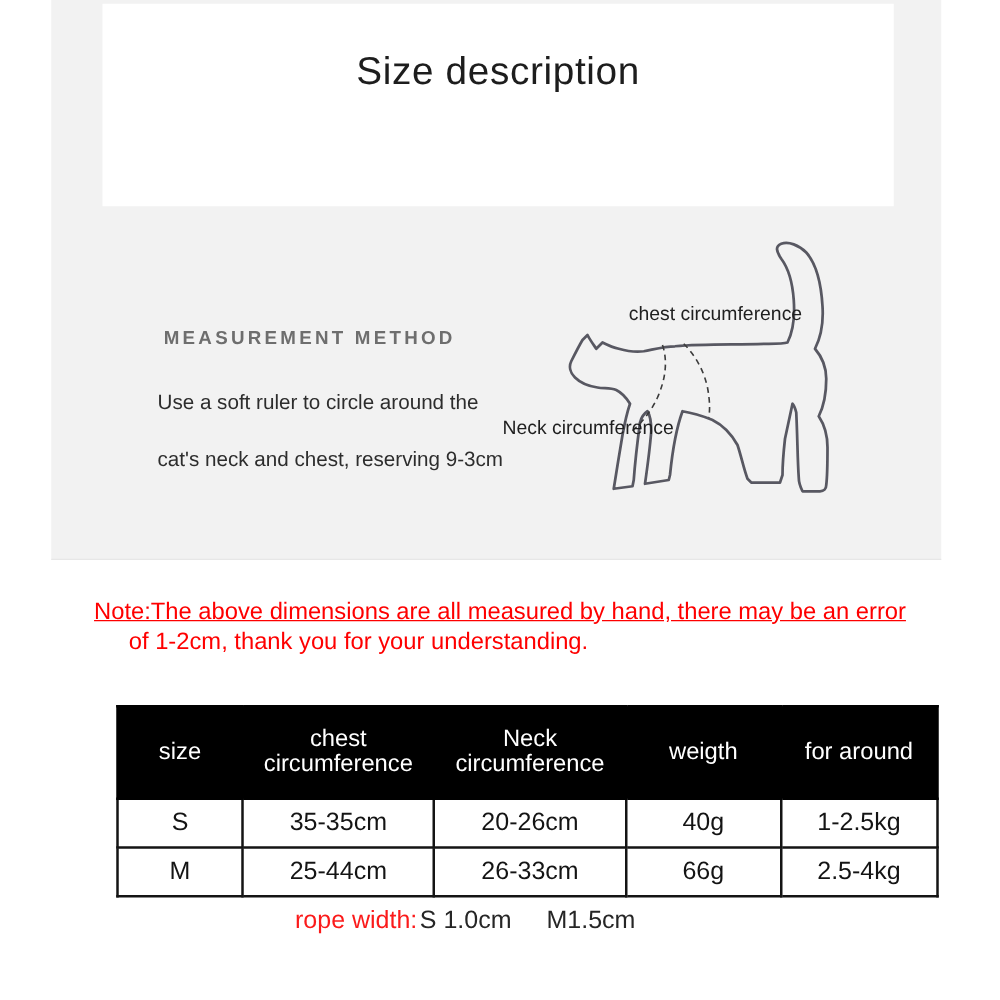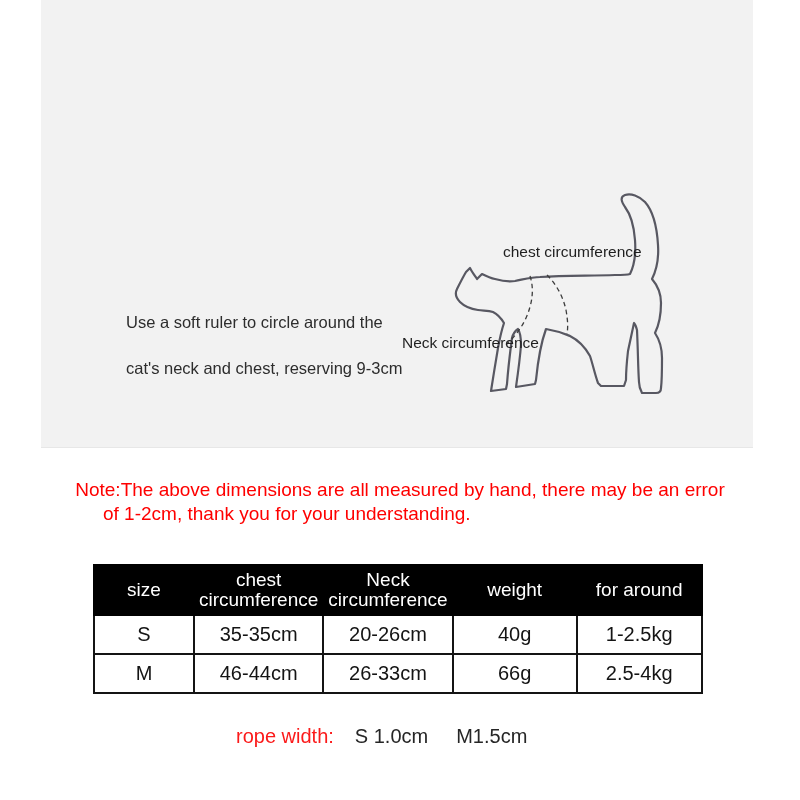--- a/index.html
+++ b/index.html
@@ -26,50 +26,54 @@
   .mm-line1{top:313px;text-align:center;}
   .mm-line2{top:359px;}
   .cat-svg{position:absolute;left:450px;top:190px;width:225px;height:212px;}
   .cat-label{position:absolute;font-size:15.5px;color:#1f1f1f;white-space:nowrap;}
   .label-chest{left:503px;top:243px;}
   .label-neck{left:402px;top:334px;}
   .note{
     position:absolute;left:63px;top:478px;width:674px;
     color:#fe0000;font-size:19px;line-height:24px;
   }
-  .note-l1{text-align:center;}
+  .note-l1{text-align:center;text-decoration:underline;}
   .note-l2{margin-left:40px;}
   .size-table{
     position:absolute;left:93px;top:564px;border-collapse:collapse;
     table-layout:fixed;
   }
   .size-table th{
     background:#000000;color:#ffffff;font-weight:normal;font-size:19px;
-    line-height:20px;white-space:pre-line;height:40px;padding:4px;
+    line-height:20px;white-space:pre-line;height:40px;padding:16px;
     border:2px solid #000000;vertical-align:middle;text-align:center;
   }
   .size-table td{
     background:#ffffff;color:#141414;font-size:20px;height:37px;padding:0;
     border:2px solid #141414;text-align:center;vertical-align:middle;
   }
   .rope{
     position:absolute;left:236px;top:725px;font-size:20px;color:#262626;
     white-space:nowrap;
   }
-  .rope-label{color:#fb1a1a;margin-right:21px;}
+  .rope-label{color:#fb1a1a;margin-right:2px;}
   .rope-m{margin-left:28px;}
 </style>
 </head>
 <body>
 
 <div class="page">
 
   <div class="panel"></div>
 
+  <div class="title-box">
+    <div class="title">Size description</div>
+  </div>
 
+  <div class="mm-heading">MEASUREMENT METHOD</div>
   <div class="mm-line mm-line1">Use a soft ruler to circle around the</div>
   <div class="mm-line mm-line2">cat's neck and chest, reserving 9-3cm</div>
 
   <svg class="cat-svg" viewBox="0 0 225 212" fill="none" xmlns="http://www.w3.org/2000/svg">
     <path d="M20,78
          C22,82 25,86 27,89 L32,84
          C36,86 40,88 45,89
          C52,91 58,92 65,91
          C75,89 82,87 90,87
          C115,85 140,86 165,85
@@ -127,35 +131,35 @@
       <col style="width:124px">
         <col style="width:125px">
     </colgroup>
     <thead>
       <tr>
         <th>size</th>
         <th>chest
 circumference</th>
         <th>Neck
 circumference</th>
-        <th>weight</th>
+        <th>weigth</th>
         <th>for around</th>
       </tr>
     </thead>
     <tbody>
       <tr>
         <td>S</td>
         <td>35-35cm</td>
         <td>20-26cm</td>
         <td>40g</td>
         <td>1-2.5kg</td>
       </tr>
       <tr>
         <td>M</td>
-        <td>46-44cm</td>
+        <td>25-44cm</td>
         <td>26-33cm</td>
         <td>66g</td>
         <td>2.5-4kg</td>
       </tr>
     </tbody>
   </table>
 
   <div class="rope">
     <span class="rope-label">rope width:</span><span>S 1.0cm</span><span class="rope-m">M1.5cm</span>
   </div>

